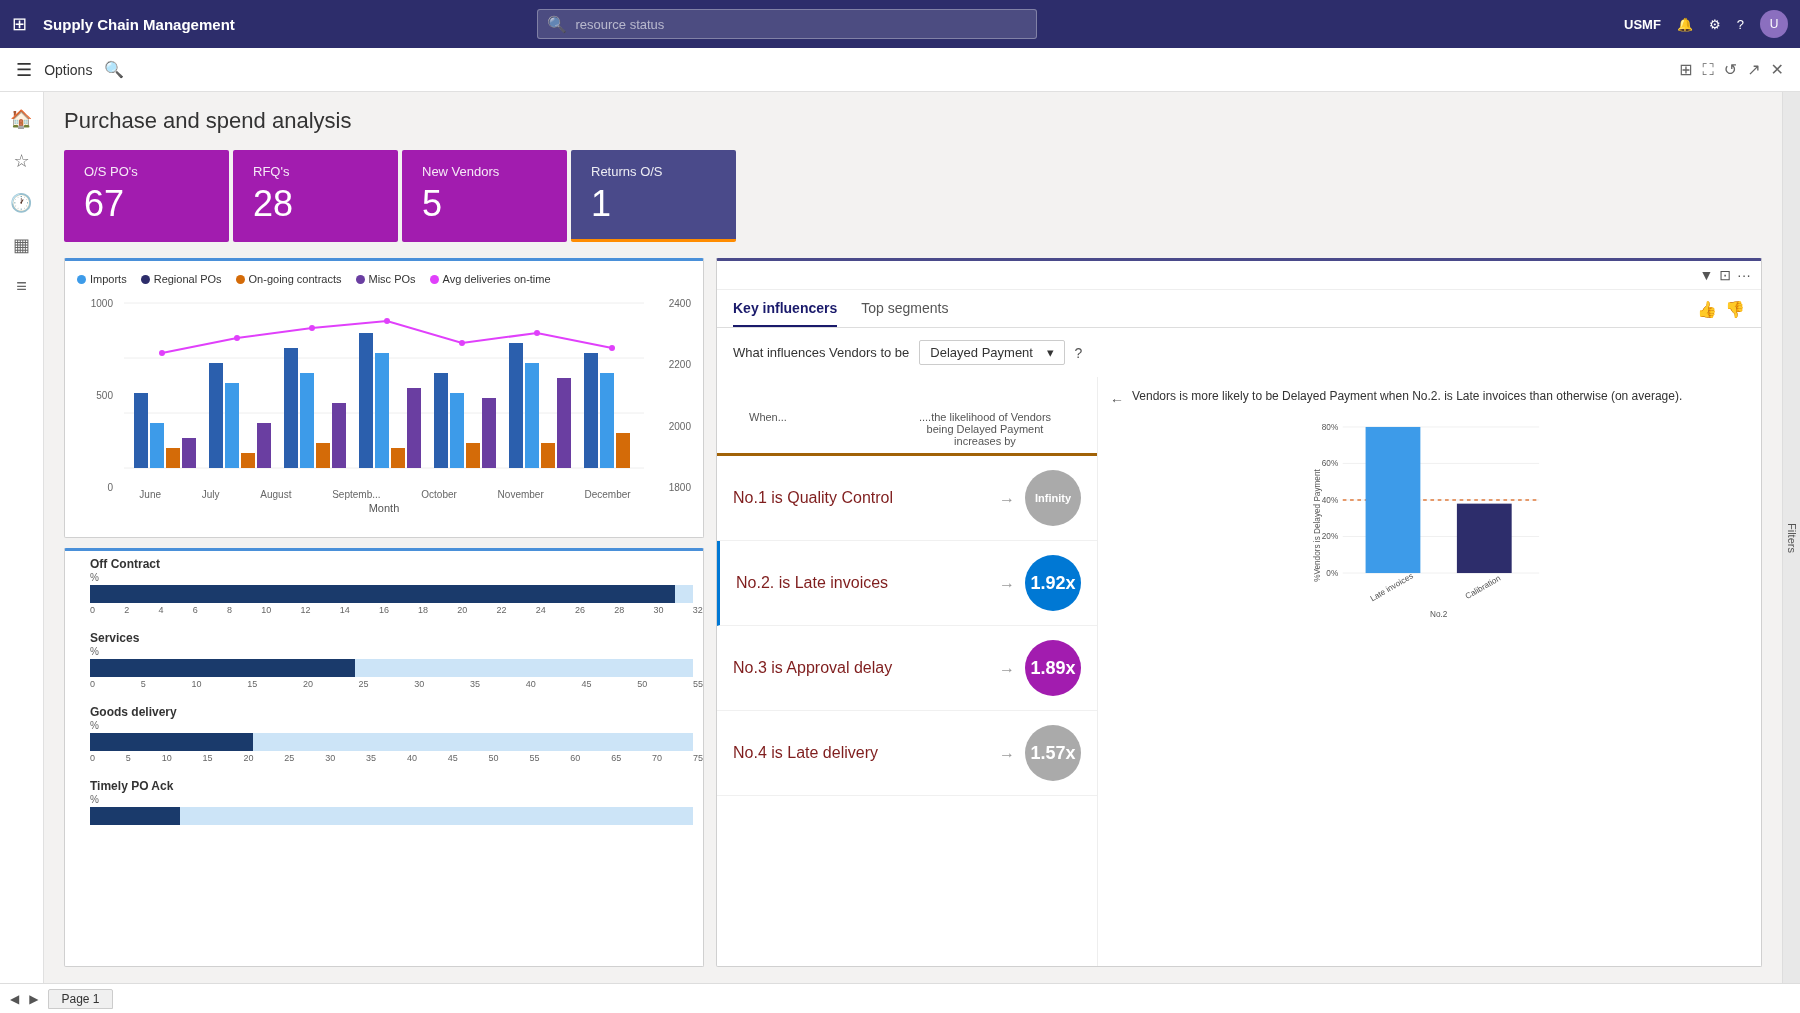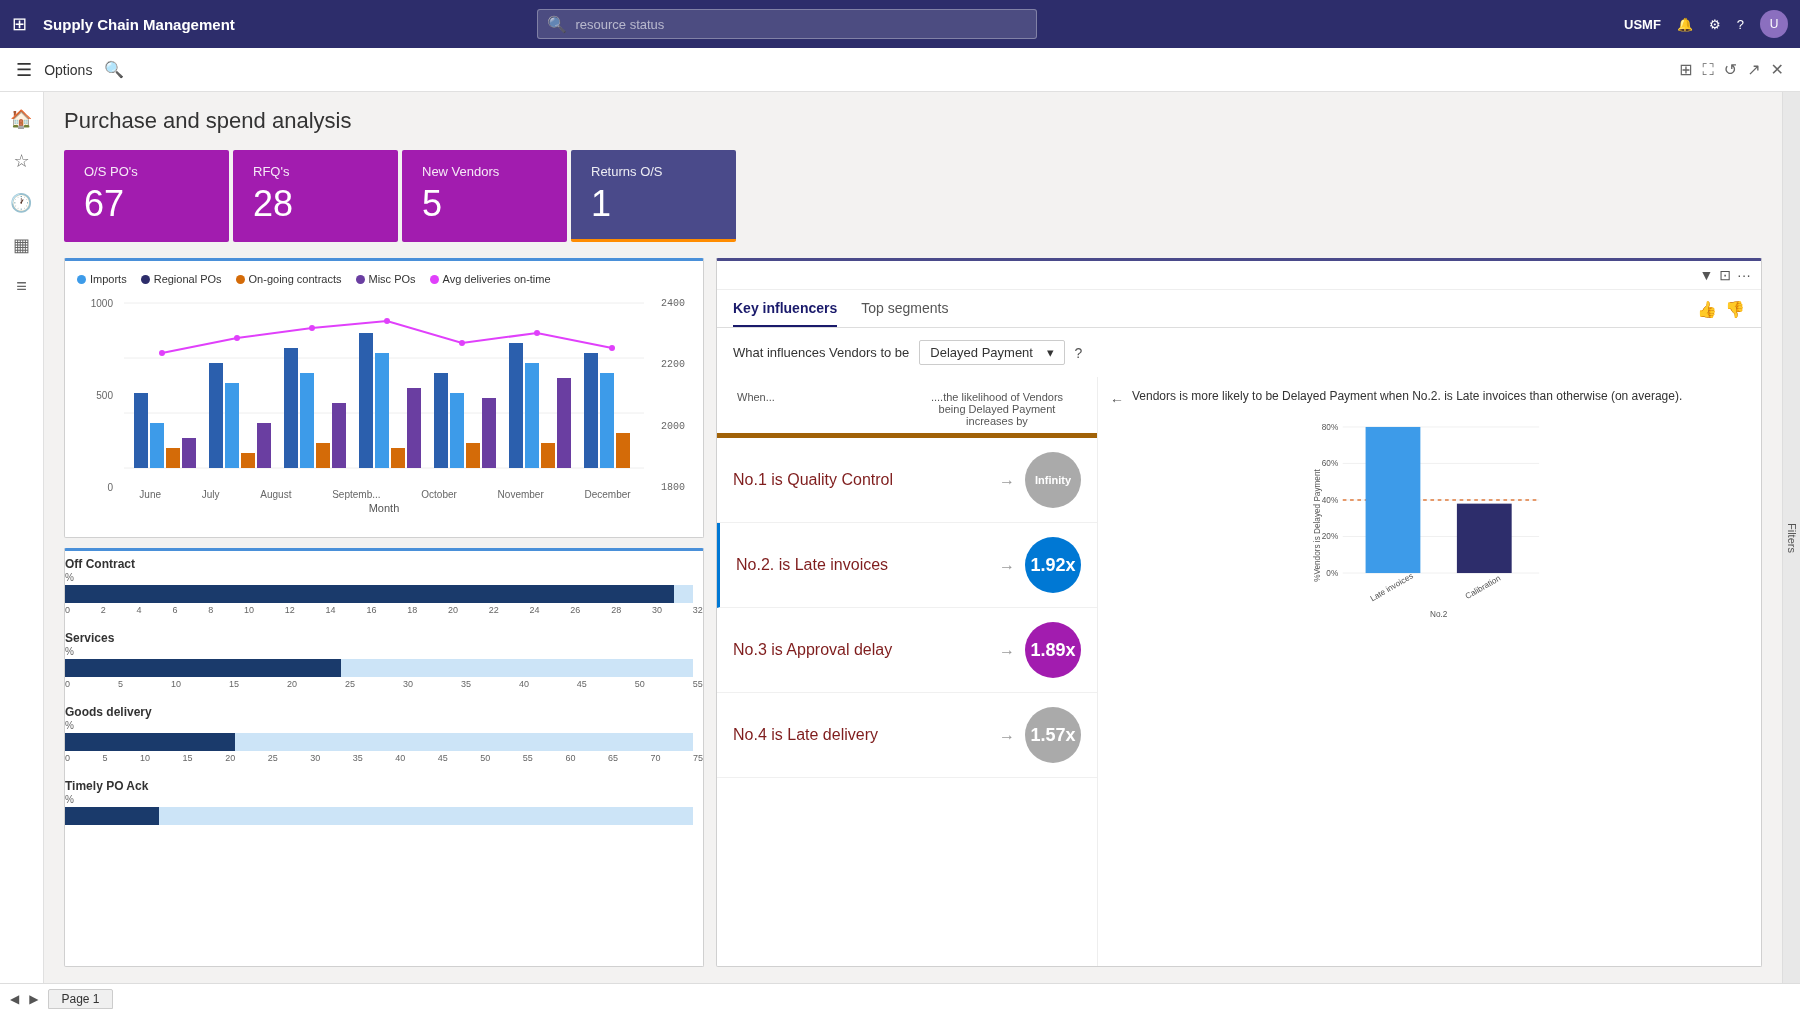--- a/index.html
+++ b/index.html
@@ -146,21 +146,21 @@
     .legend-dot { width: 9px; height: 9px; border-radius: 50%; }
 
     
     .bar-chart-container {
       position: relative;
       height: 220px;
       display: flex;
     }
     .y-axis-left { width: 40px; display: flex; flex-direction: column; justify-content: space-between; align-items: flex-end; font-size: 10px; color: #666; padding-right: 4px; padding-bottom: 20px; padding-top: 5px; }
     .chart-area-inner { flex: 1; position: relative; }
-    .y-axis-right { width: 40px; display: flex; flex-direction: column; justify-content: space-between; align-items: center; font-size: 10px; color: #666; padding-left: 4px; padding-bottom: 20px; padding-top: 5px; font-family: Liberation Mono, monospace; }
+    .y-axis-right { width: 40px; display: flex; flex-direction: column; justify-content: space-between; align-items: flex-end; font-size: 10px; color: #666; padding-left: 4px; padding-bottom: 20px; padding-top: 5px; }
     .chart-svg { width: 100%; height: 190px; }
     .x-axis-labels { display: flex; justify-content: space-around; font-size: 10px; color: #666; padding-left: 2px; margin-top: 2px; }
     .x-axis-title { text-align: center; font-size: 11px; color: #555; margin-top: 2px; }
 
     
     .bar-chart-h { padding: 6px 0; }
     .bar-row { margin-bottom: 16px; }
     .bar-row-label { font-size: 12px; font-weight: 600; color: #333; margin-bottom: 1px; }
     .bar-row-pct { font-size: 10px; color: #666; margin-bottom: 2px; }
     .bar-track { background: #cce4f7; height: 18px; position: relative; }
@@ -236,24 +236,25 @@
     }
 
     .ki-list {
       flex: 0 0 380px;
       padding: 8px 0;
       overflow-y: auto;
     }
 
     .ki-list-header {
       display: flex;
-      padding: 6px 20px;
+      padding: 6px 32px;
       font-size: 11px;
       color: #555;
-      border-bottom: 5px solid #a16207;
+      border-bottom: 3px solid #a16207;
+      margin-top: 20px;
     }
     .ki-list-header-left { flex: 1; }
     .ki-list-header-right { flex: 0 0 160px; text-align: center; }
 
     .ki-item {
       display: flex;
       align-items: center;
       padding: 14px 16px;
       border-bottom: 1px solid #f0f0f0;
       cursor: pointer;
@@ -501,21 +502,21 @@
           </div>
           <div class="y-axis-right">
             <span>2400</span>
             <span>2200</span>
             <span>2000</span>
             <span>1800</span>
           </div>
         </div>
       </div>
 
-      <div class="chart-panel bar-chart-h" style="flex:1;">
+      <div class="chart-panel bar-chart-h" style="flex:1;padding-left:25px;">
 
         <div class="bar-row">
           <div class="bar-row-label">Off Contract</div>
           <div class="bar-row-pct">%</div>
           <div class="bar-track" style="width:calc(100% - 10px)">
             <div class="bar-fill-dark" style="width:97%"></div>
             <div style="position:absolute;left:97%;top:0;width:3%;height:100%;background:#cce4f7"></div>
           </div>
           <div class="bar-x-labels">
             <span>0</span>

